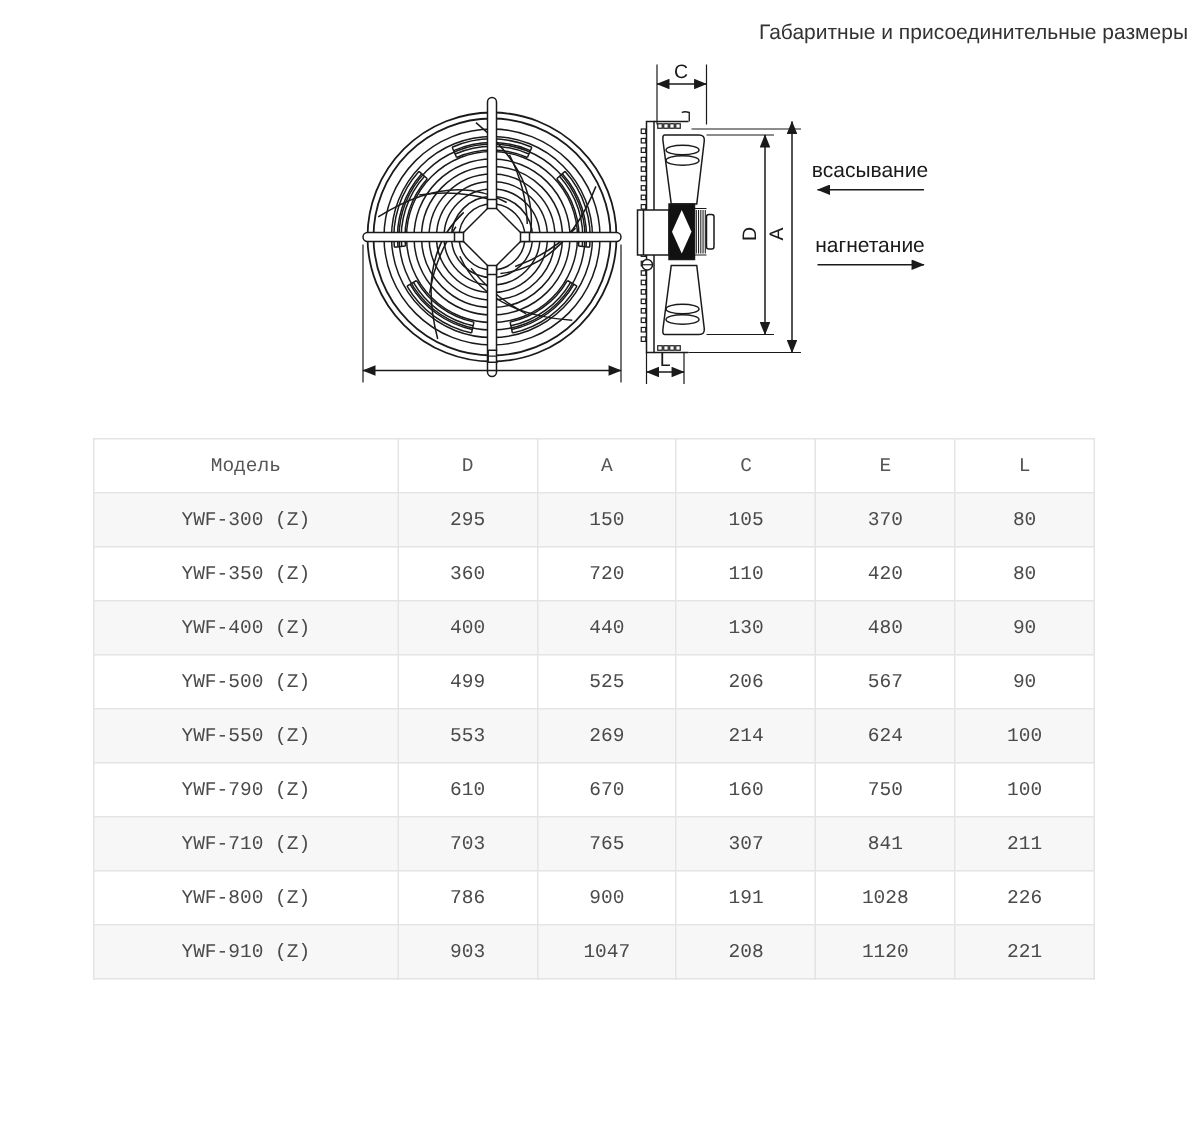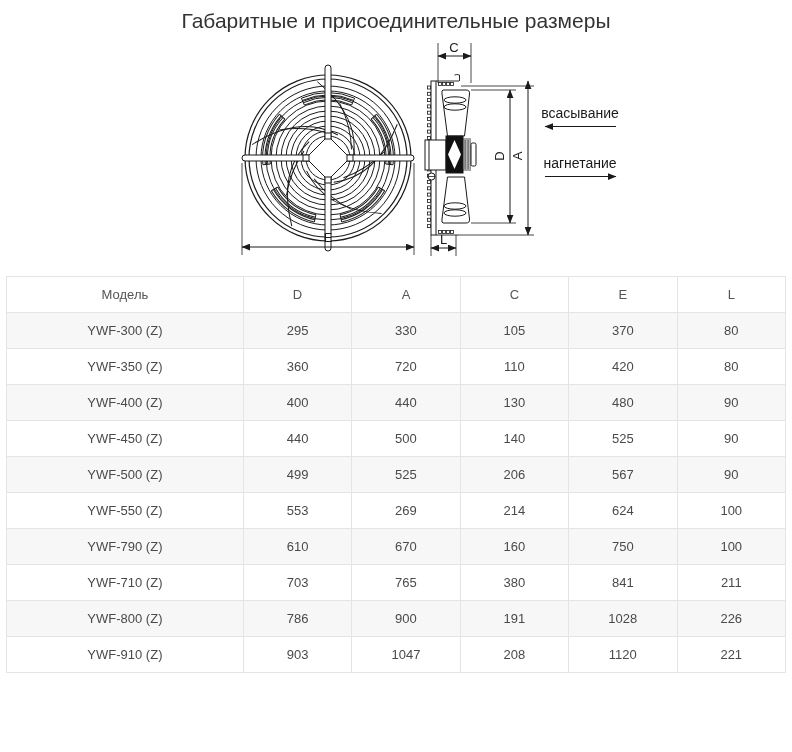--- a/index.html
+++ b/index.html
@@ -3,28 +3,28 @@
 <meta charset="utf-8">
 <style>
   * { box-sizing: border-box; }
   html,body { margin:0; padding:0; background:#fff; }
   body {
     width:792px; height:752px; overflow:hidden;
     font-family:"Liberation Sans", sans-serif;
     color:#4a4a4a;
   }
   .page-title {
-    margin:0; padding-top:8px; text-align:center;
-    font-size:21px; font-weight:400; color:#333; line-height:26px;
+    margin:0; padding-top:8px; text-align:right;
+    font-size:14px; font-weight:400; color:#333; line-height:26px;
   }
   .diagram-wrap { width:420px; height:232px; margin:2px 0 0 228px; }
   svg text { font-family:"Liberation Sans", sans-serif; fill:#1a1a1a; }
   table.spec {
-    width:780px; margin:8px auto 0; border-collapse:collapse;
-    font-size:13px; color:#4a4a4a; table-layout:fixed;
+    width:668px; margin:24px auto 0; border-collapse:collapse;
+    font-size:13px; color:#4a4a4a; table-layout:fixed;font-family:Liberation Mono, monospace;
   }
   table.spec th, table.spec td {
     border:1px solid #e4e4e4; height:36px; padding:0 4px;
     text-align:center; vertical-align:middle; font-weight:400;
   }
   table.spec thead th { color:#555; background:#fff; }
   table.spec tbody tr:nth-child(odd) { background:#f7f7f7; }
   table.spec tbody tr:nth-child(even) { background:#fff; }
   col.c-model { width:30.4%; }
   col.c-dim { width:13.92%; }
@@ -204,21 +204,21 @@
       <th>A</th>
       <th>C</th>
       <th>E</th>
       <th>L</th>
     </tr>
   </thead>
   <tbody>
       <tr>
         <td>YWF-300 (Z)</td>
         <td>295</td>
-        <td>330</td>
+        <td>150</td>
         <td>105</td>
         <td>370</td>
         <td>80</td>
       </tr>
       <tr>
         <td>YWF-350 (Z)</td>
         <td>360</td>
         <td>720</td>
         <td>110</td>
         <td>420</td>
@@ -226,28 +226,20 @@
       </tr>
       <tr>
         <td>YWF-400 (Z)</td>
         <td>400</td>
         <td>440</td>
         <td>130</td>
         <td>480</td>
         <td>90</td>
       </tr>
       <tr>
-        <td>YWF-450 (Z)</td>
-        <td>440</td>
-        <td>500</td>
-        <td>140</td>
-        <td>525</td>
-        <td>90</td>
-      </tr>
-      <tr>
         <td>YWF-500 (Z)</td>
         <td>499</td>
         <td>525</td>
         <td>206</td>
         <td>567</td>
         <td>90</td>
       </tr>
       <tr>
         <td>YWF-550 (Z)</td>
         <td>553</td>
@@ -261,21 +253,21 @@
         <td>610</td>
         <td>670</td>
         <td>160</td>
         <td>750</td>
         <td>100</td>
       </tr>
       <tr>
         <td>YWF-710 (Z)</td>
         <td>703</td>
         <td>765</td>
-        <td>380</td>
+        <td>307</td>
         <td>841</td>
         <td>211</td>
       </tr>
       <tr>
         <td>YWF-800 (Z)</td>
         <td>786</td>
         <td>900</td>
         <td>191</td>
         <td>1028</td>
         <td>226</td>

